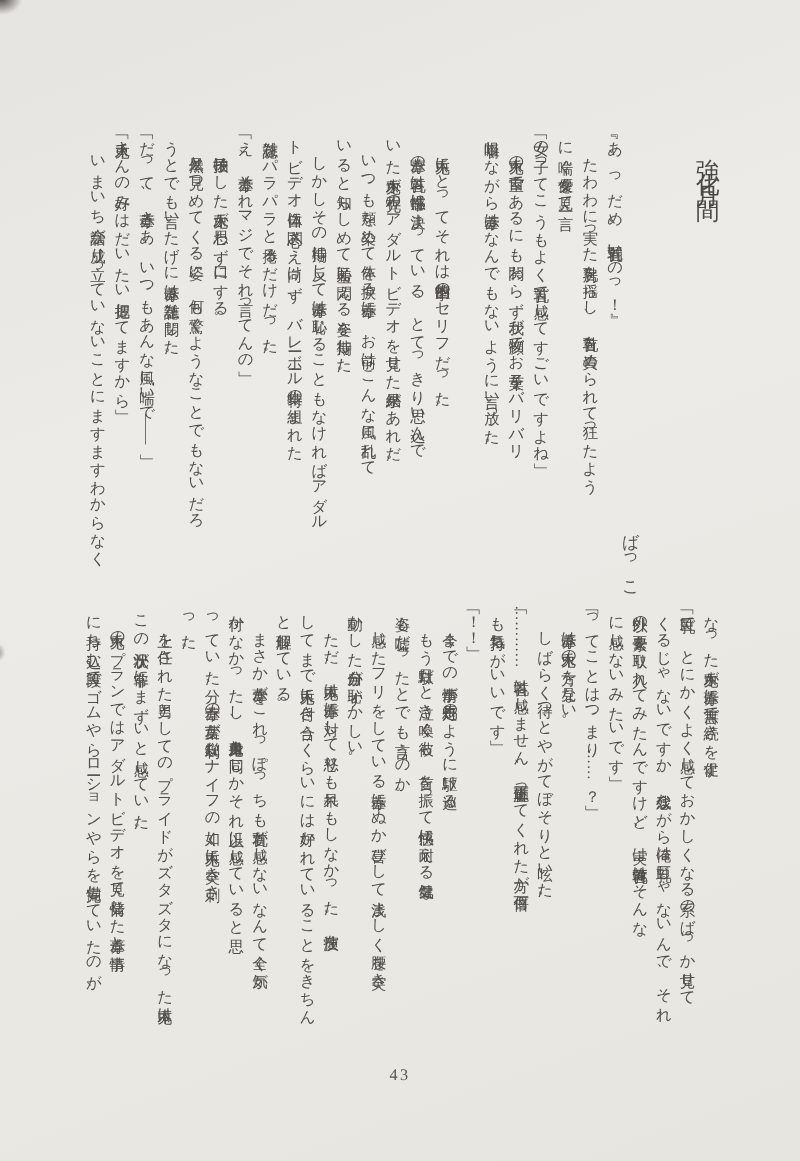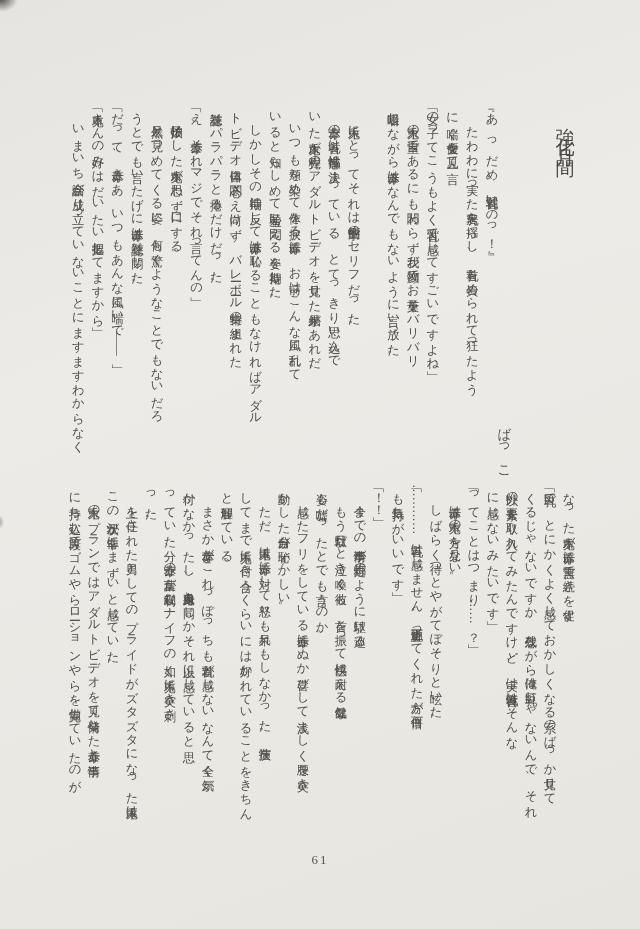--- a/index.html
+++ b/index.html
@@ -147,14 +147,14 @@
     <p>　まさか赤葦がこれっぽっちも乳首が感じないなんて全く気が</p>
     <p>付かなかったし、木兎自身と同じかそれ以上に感じていると思</p>
     <p>っていた分、赤葦の言葉が鋭利なナイフの如く木兎に突き刺さ</p>
     <p>った。</p>
     <p>　上を任された男としてのプライドがズタズタになった木兎は</p>
     <p>この状況が非常にまずいと感じていた。</p>
     <p>　木兎のプランではアダルトビデオを見て発情した赤葦と情事</p>
     <p>に持ち込む算段でゴムやらローションやらを完備していたのが、</p>
   </div>
 
-  <div class="page-number">61</div>
+  <div class="page-number">43</div>
 </div>
 
 </body></html>

